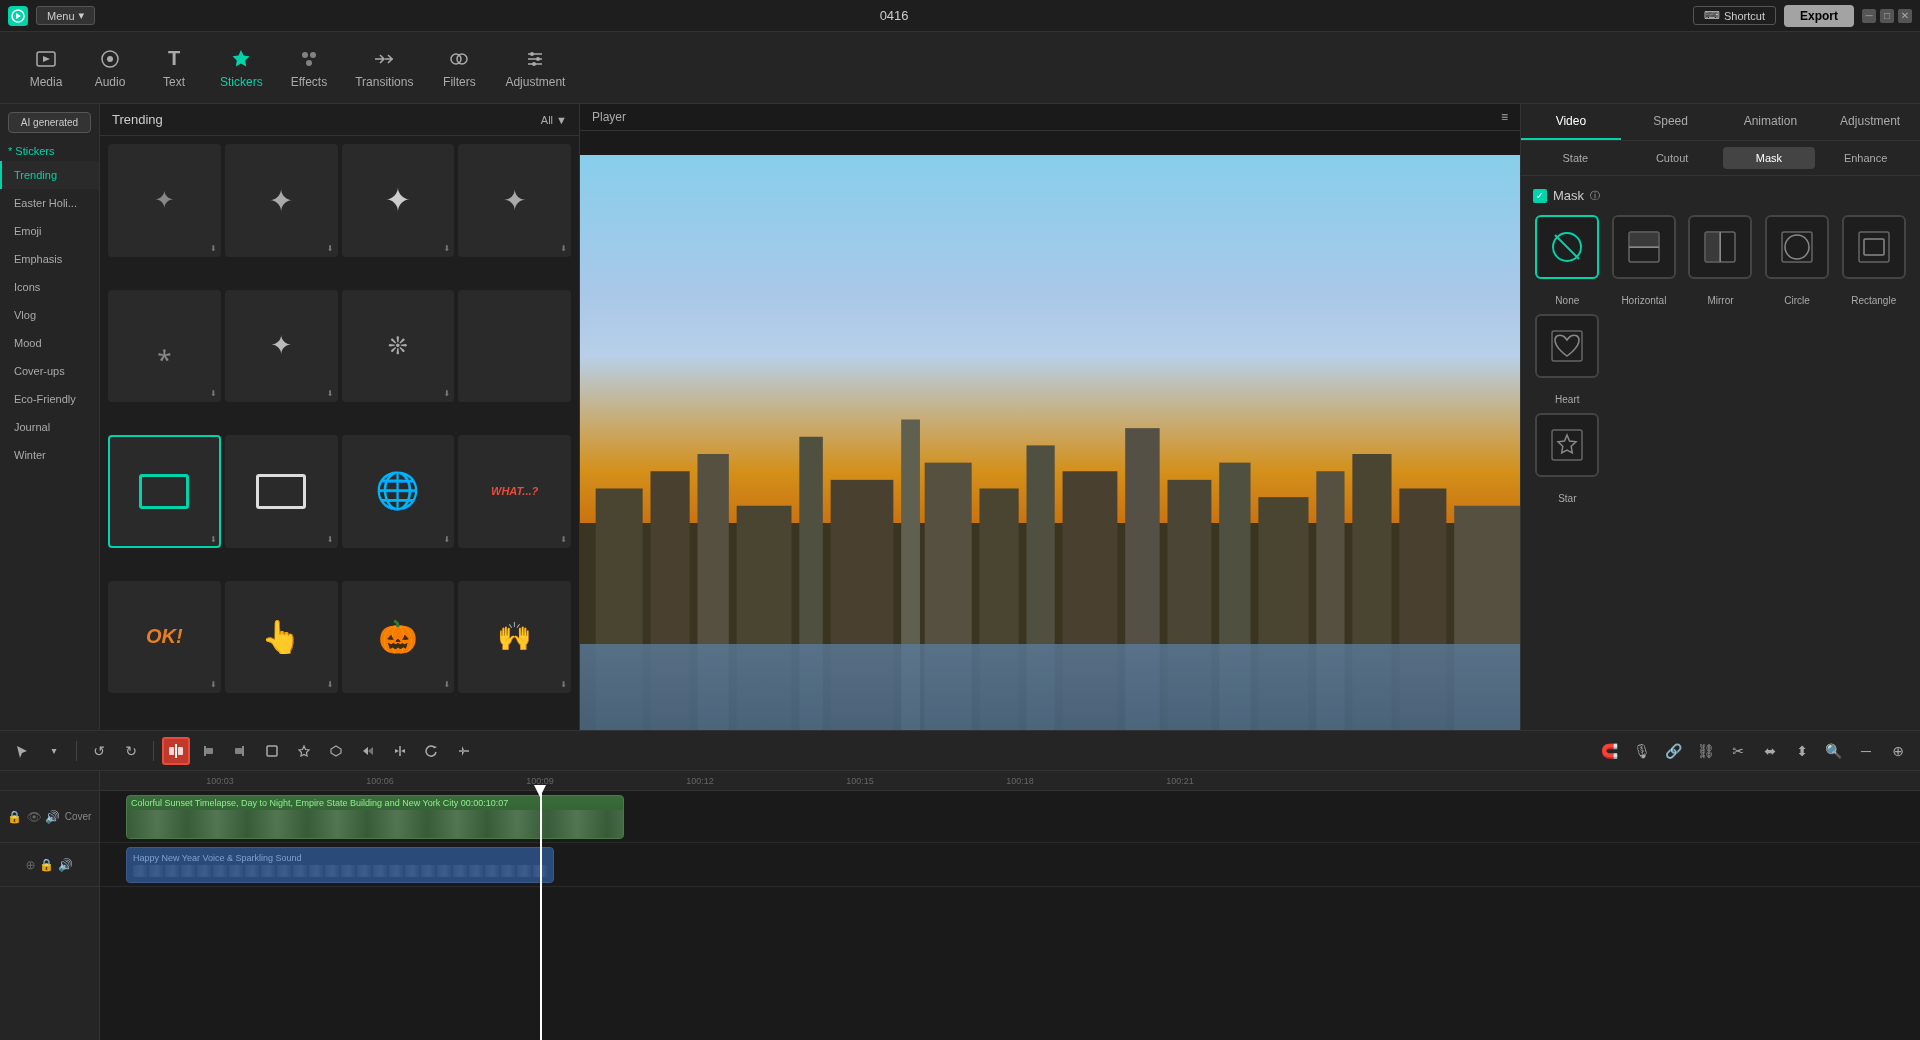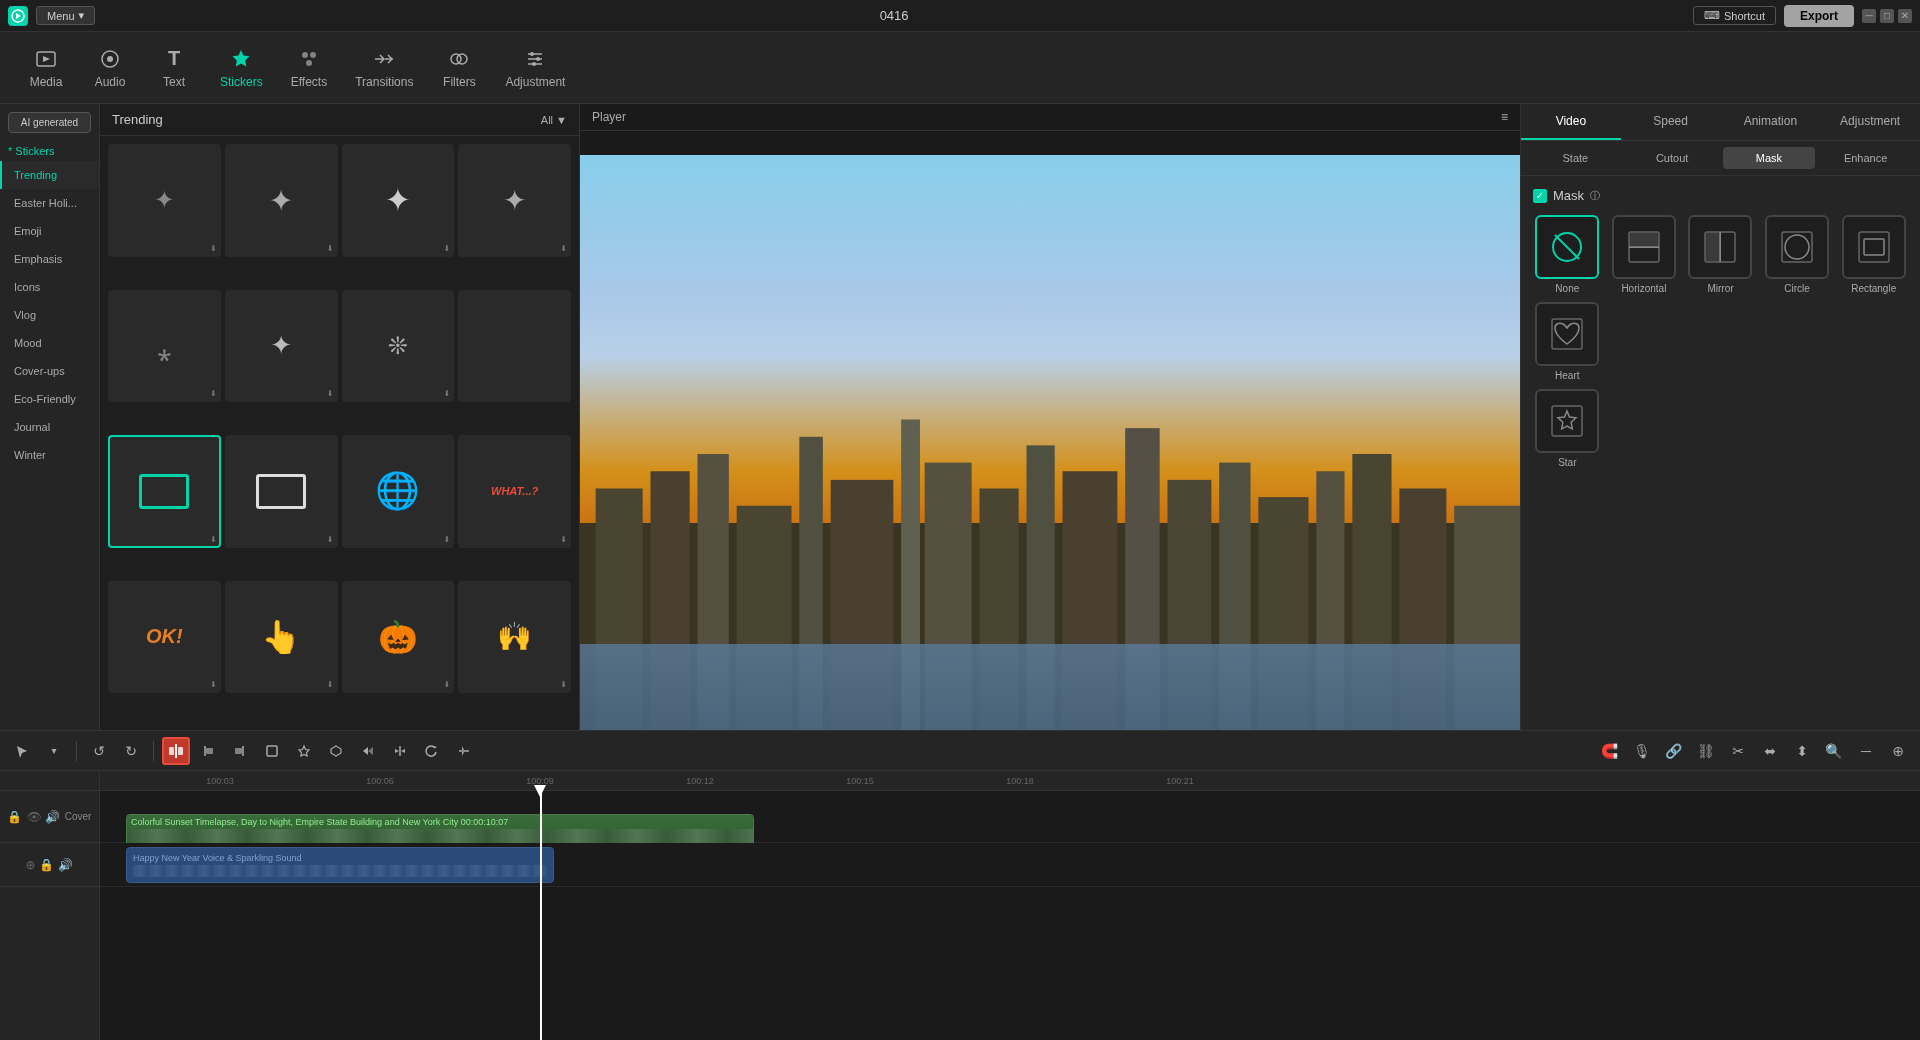--- a/index.html
+++ b/index.html
@@ -66,21 +66,21 @@
     .right-tab.active { color: #fff; border-bottom: 2px solid #00d4aa; }
     .right-subtabs { display: flex; padding: 6px 8px; gap: 4px; border-bottom: 1px solid #333; }
     .right-subtab { flex: 1; padding: 5px; text-align: center; cursor: pointer; font-size: 11px; color: #aaa; border-radius: 4px; }
     .right-subtab.active { background: #444; color: #fff; }
     .mask-section { padding: 12px; }
     .mask-header { display: flex; align-items: center; gap: 6px; margin-bottom: 12px; }
     .mask-checkbox { width: 14px; height: 14px; background: #00d4aa; border-radius: 2px; display: flex; align-items: center; justify-content: center; color: #fff; font-size: 10px; }
     .mask-label { color: #ccc; font-size: 13px; }
     .mask-info { color: #aaa; font-size: 10px; }
     .mask-grid { display: grid; grid-template-columns: repeat(5, 1fr); gap: 8px; margin-bottom: 8px; }
-    .mask-item { display: flex; flex-direction: column; align-items: center; gap: 4px; cursor: pointer; }
+    .mask-item { display: flex; flex-direction: column; align-items: center; gap: 16px; cursor: pointer; }
     .mask-icon-box { width: 64px; height: 64px; border: 2px solid #444; border-radius: 6px; display: flex; align-items: center; justify-content: center; background: #1e1e1e; }
     .mask-item.active .mask-icon-box { border-color: #00d4aa; }
     .mask-item-label { font-size: 10px; color: #aaa; }
     .mask-row2 { display: grid; grid-template-columns: repeat(5, 1fr); gap: 8px; }
 
     
     .timeline-area { height: 310px; background: #1a1a1a; border-top: 1px solid #333; display: flex; flex-direction: column; flex-shrink: 0; }
     .timeline-toolbar { height: 40px; background: #252525; display: flex; align-items: center; padding: 0 8px; gap: 4px; border-bottom: 1px solid #333; }
     .tl-btn { width: 28px; height: 28px; background: transparent; border: none; color: #aaa; cursor: pointer; display: flex; align-items: center; justify-content: center; font-size: 14px; border-radius: 3px; }
     .tl-btn.active { background: #c0392b; color: #fff; border: 2px solid #e74c3c; }
@@ -569,21 +569,21 @@
         <span class="ruler-mark" style="left:600px;">100:12</span>
         <span class="ruler-mark" style="left:760px;">100:15</span>
         <span class="ruler-mark" style="left:920px;">100:18</span>
         <span class="ruler-mark" style="left:1080px;">100:21</span>
       </div>
 
       <div class="playhead-head"></div>
       <div class="playhead-line"></div>
 
       <div class="video-track">
-        <div class="video-clip" style="left:26px; width:628px;margin-top:19px;">
+        <div class="video-clip" style="left:26px; width:498px;">
           <div class="clip-title">Colorful Sunset Timelapse, Day to Night, Empire State Building and New York City  00:00:10:07</div>
           <div class="clip-thumbnail-strip" style="background: repeating-linear-gradient(90deg, #3a5a3a 0px, #4a6a4a 15px, #5a7a5a 30px, #4a6a4a 45px, #3a5a3a 60px); height:28px;"></div>
         </div>
       </div>
 
       <div class="audio-track">
         <div class="audio-clip" style="left:26px; width:428px;">
           <div style="width:100%;">
             <div class="audio-clip-title">Happy New Year Voice &amp; Sparkling Sound</div>
             <div style="height:12px; background: repeating-linear-gradient(90deg, #3a5a8a 0px, #4a6a9a 8px, #2a4a7a 16px); opacity:0.6; margin-top:2px; border-radius:2px;"></div>

